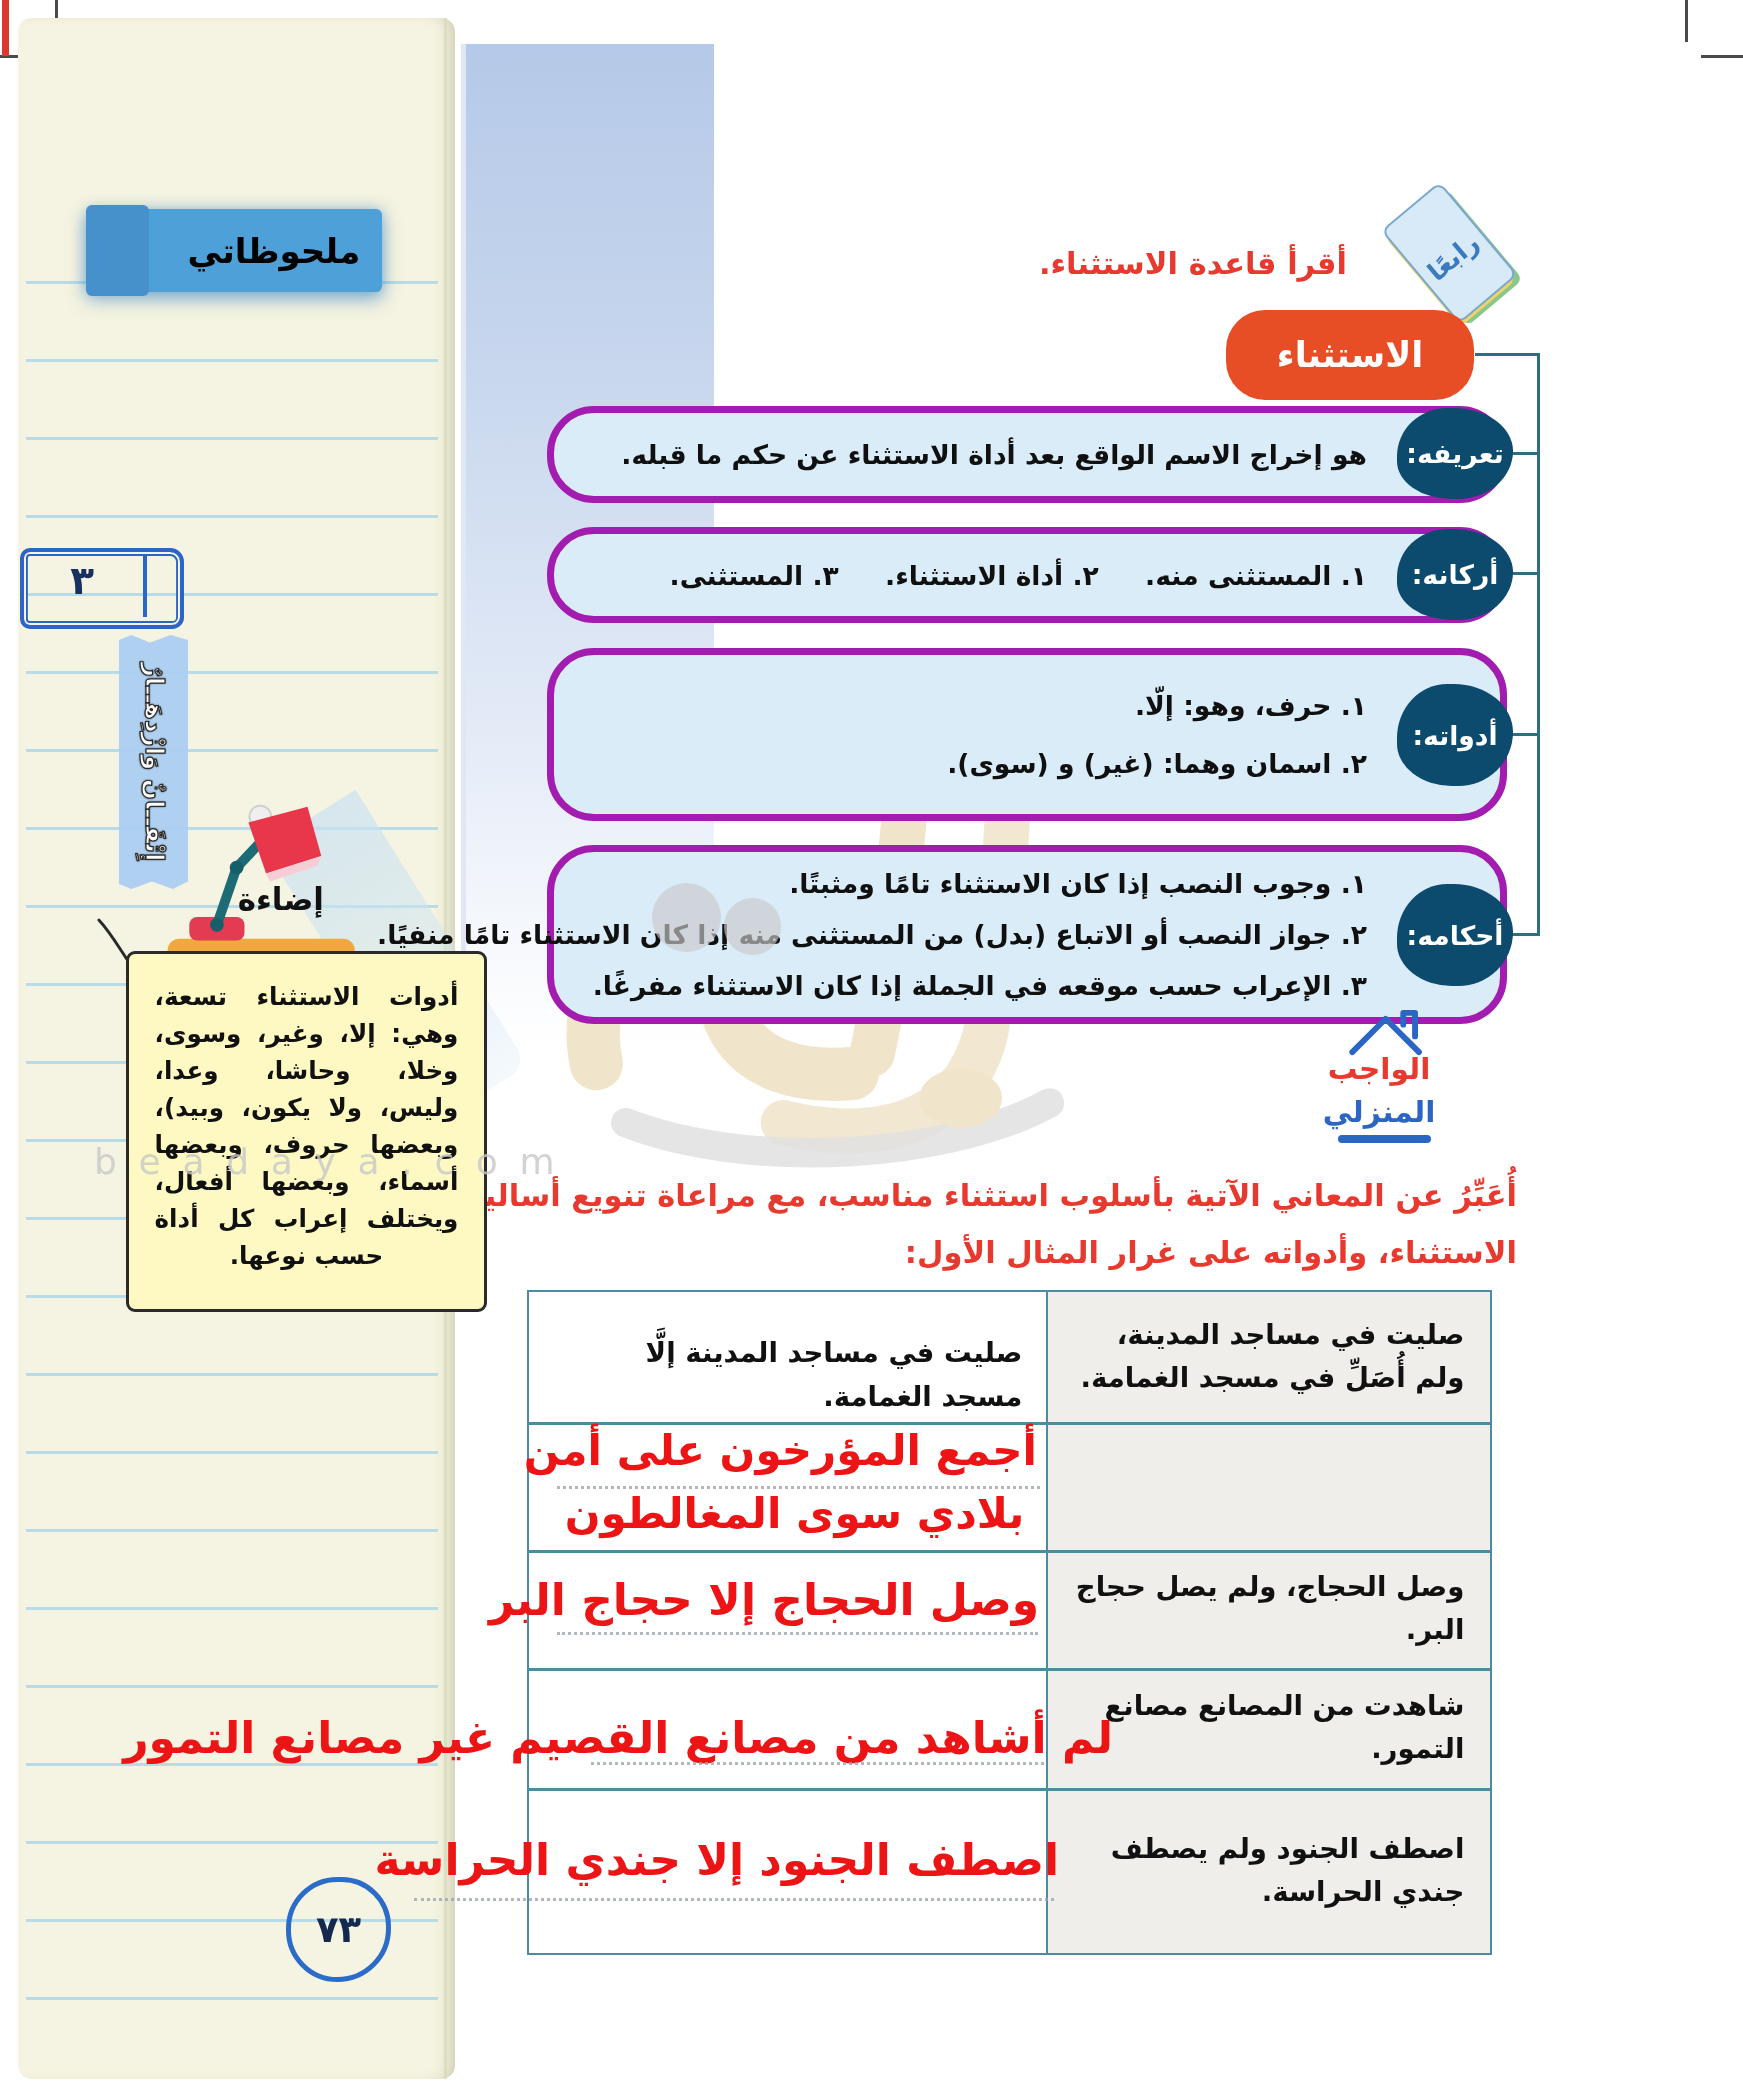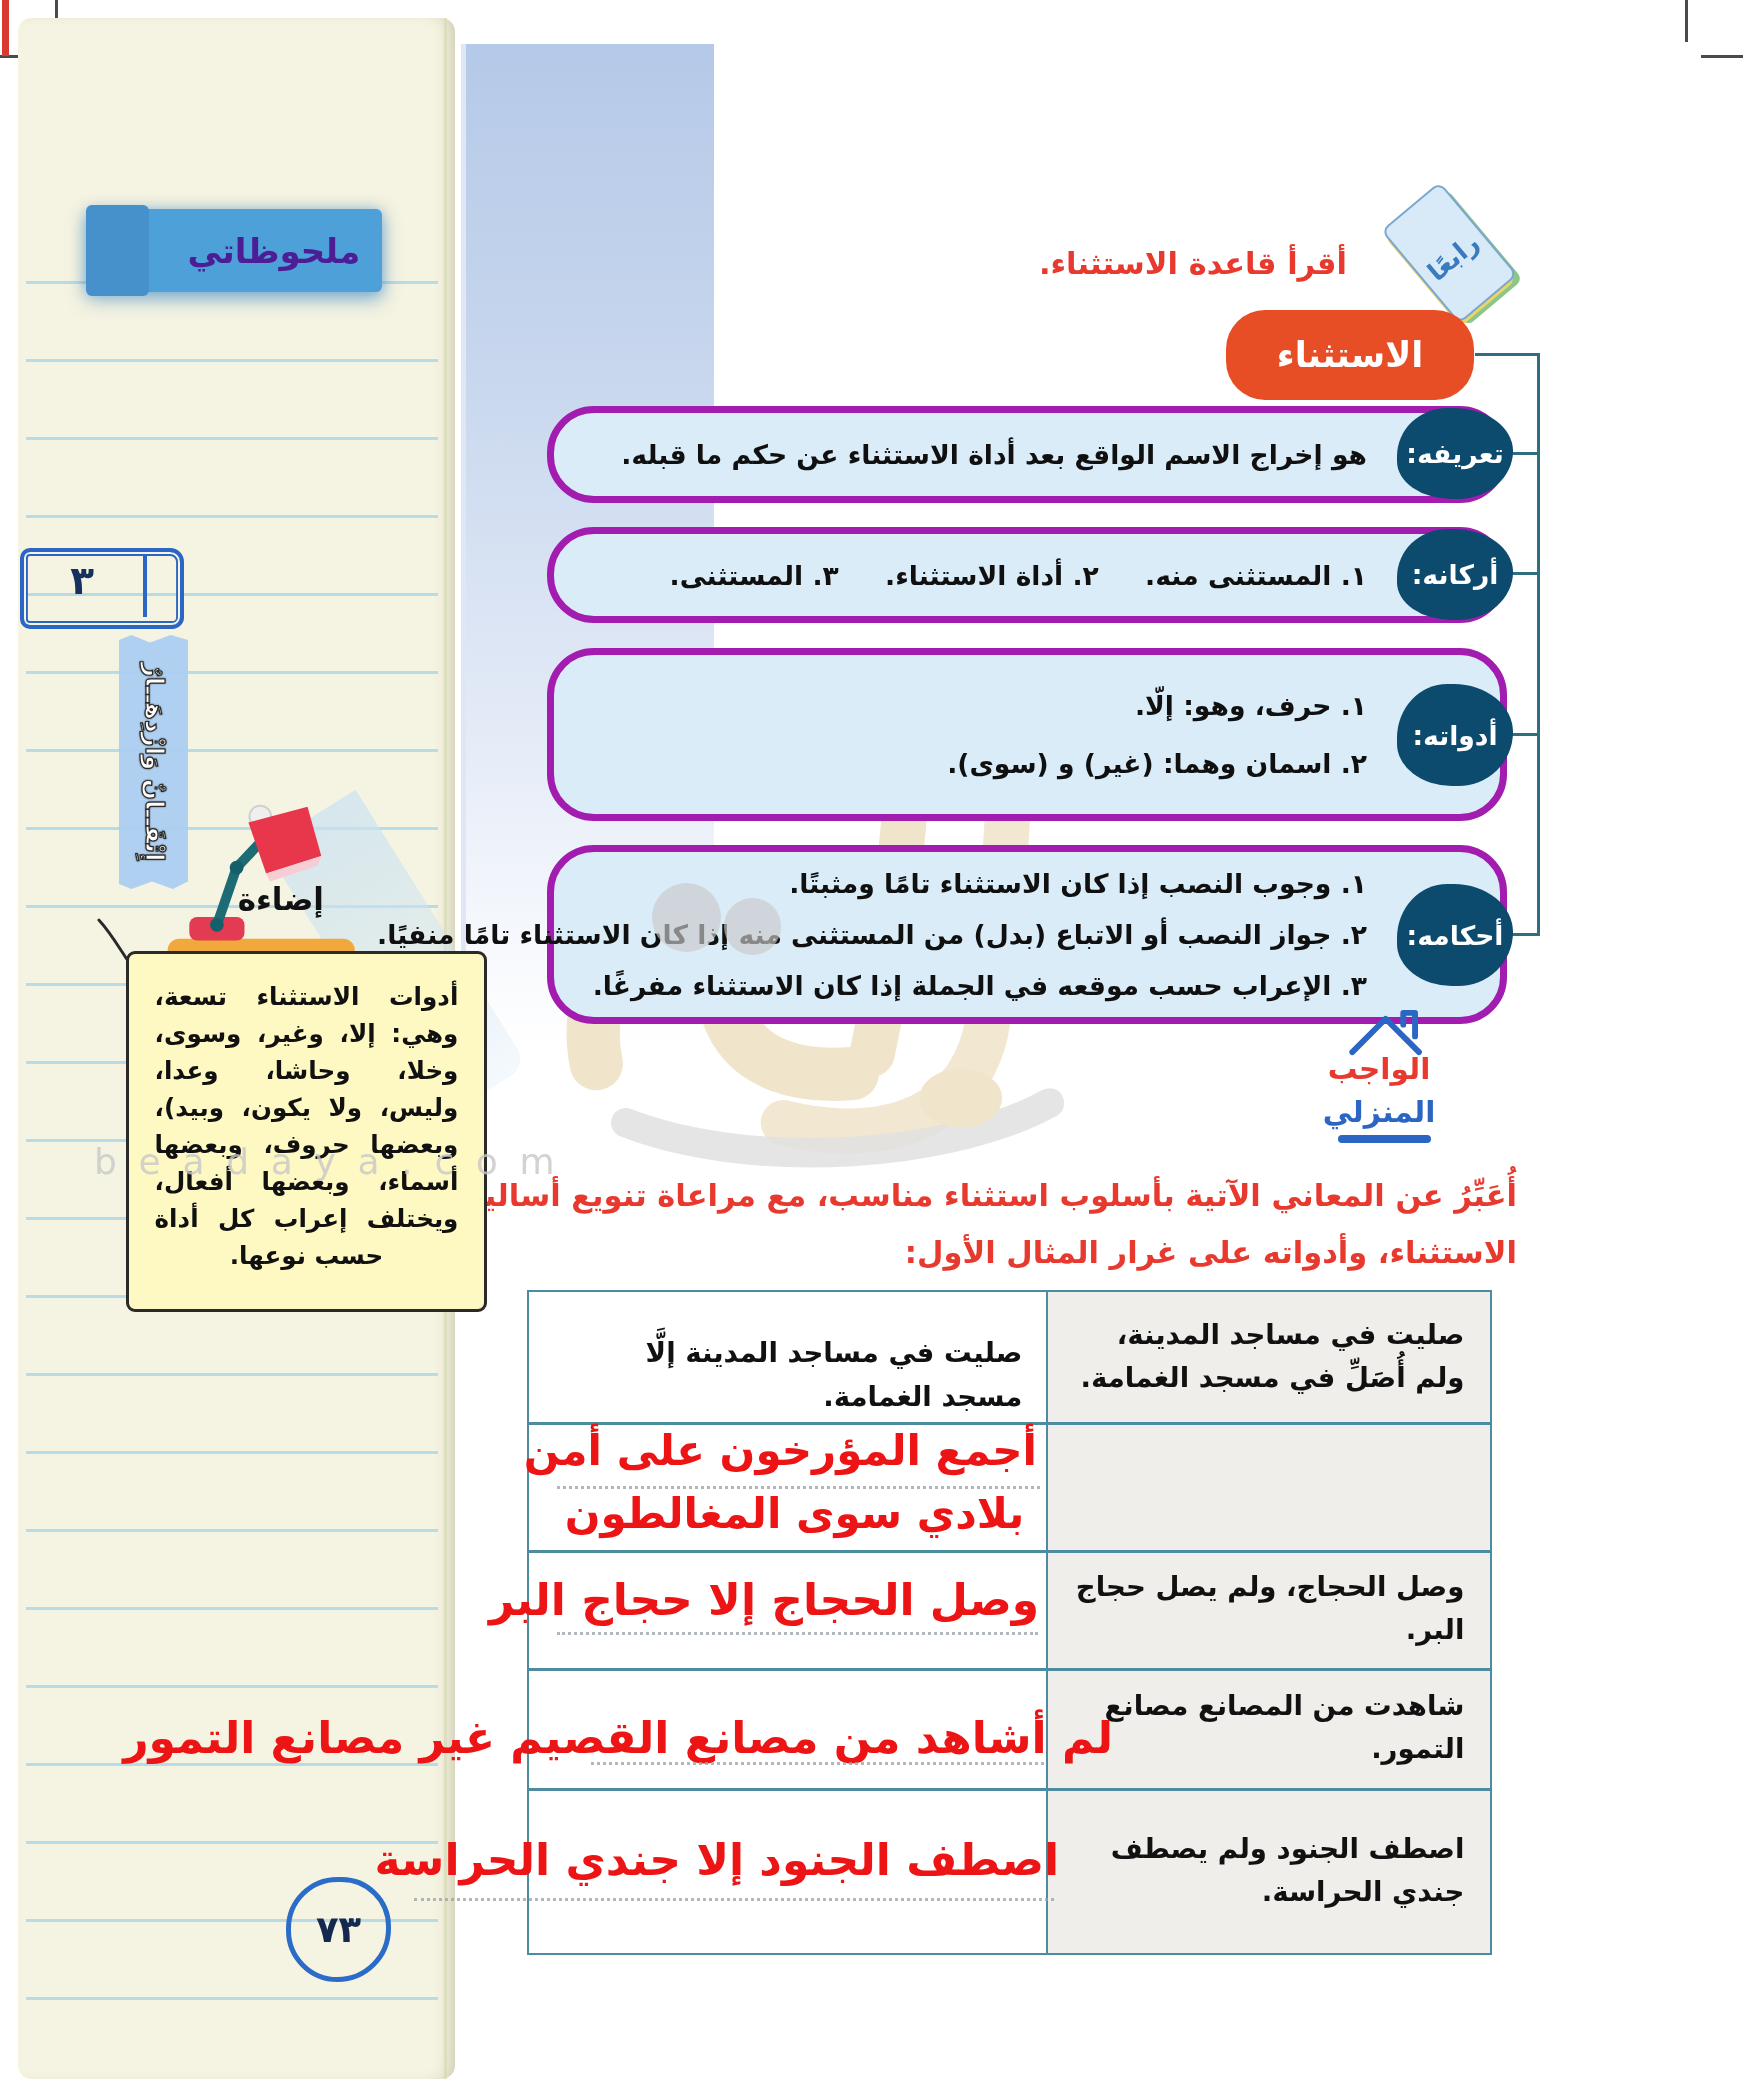--- a/index.html
+++ b/index.html
@@ -23,21 +23,21 @@
       box-shadow:inset -13.8px 0 15.8px -9.9px rgba(150,150,110,.45);}
   .paper-edge{position:absolute;right:7.9px;top:0;width:3px;height:100%;background:#d4dab6;opacity:.7;}
   .rules{position:absolute;left:7.9px;top:188px;width:412px;height:1831px;
       background:repeating-linear-gradient(180deg,transparent 0 75px,#b7dce7 75px 78px);}
   .hole{position:absolute;width:43px;height:43px;border-radius:50%;background:#ccd7ef;
       box-shadow:inset 0 4.9px 5.9px rgba(90,100,140,.55), 0 2px 2px rgba(255,255,255,.8);}
   .tab{position:absolute;left:86px;top:209px;width:296px;height:83px;background:#4da0d8;
       border-radius:5.9px;box-shadow:0 7.9px 17.7px rgba(70,140,200,.55), 0 0 13.8px rgba(70,140,200,.45);z-index:4;}
   .tab-left{position:absolute;left:0;top:-3.9px;width:63px;height:91px;background:#4691cc;border-radius:5.9px;}
   .tab-label{position:absolute;right:21.7px;top:0;height:100%;display:flex;align-items:center;
-      color:#4c1d95;font-size:34px;font-weight:bold;text-align:center;}
+      color:#000000;font-size:34px;font-weight:bold;text-align:center;}
   .unit-box{position:absolute;left:19.7px;top:548px;width:156px;height:73px;z-index:4;
       border:4.9px solid #2b66c4;border-radius:9.9px 13.8px 11.8px 9.9px;
       box-shadow:inset 0 0 0 2px #f5f3e1, inset 0 0 0 3.9px #2b66c4;}
   .unit-num{position:absolute;left:0;right:39px;top:5.9px;text-align:center;font-size:39px;
       font-weight:bold;color:#17315e;}
   .unit-div{position:absolute;right:33px;top:2px;width:3.9px;height:63px;background:#2b66c4;}
   .tape{position:absolute;left:119px;top:635px;width:69px;height:254px;background:#a9cef1;
       opacity:.92;z-index:4;
       clip-path:polygon(0 2%,18% 0,45% 3%,75% 0,100% 2%,100% 97%,78% 100%,48% 97%,18% 100%,0 98%);}
   .tape-text{position:absolute;left:50%;top:50%;transform:translate(-50%,-50%) rotate(90deg);

